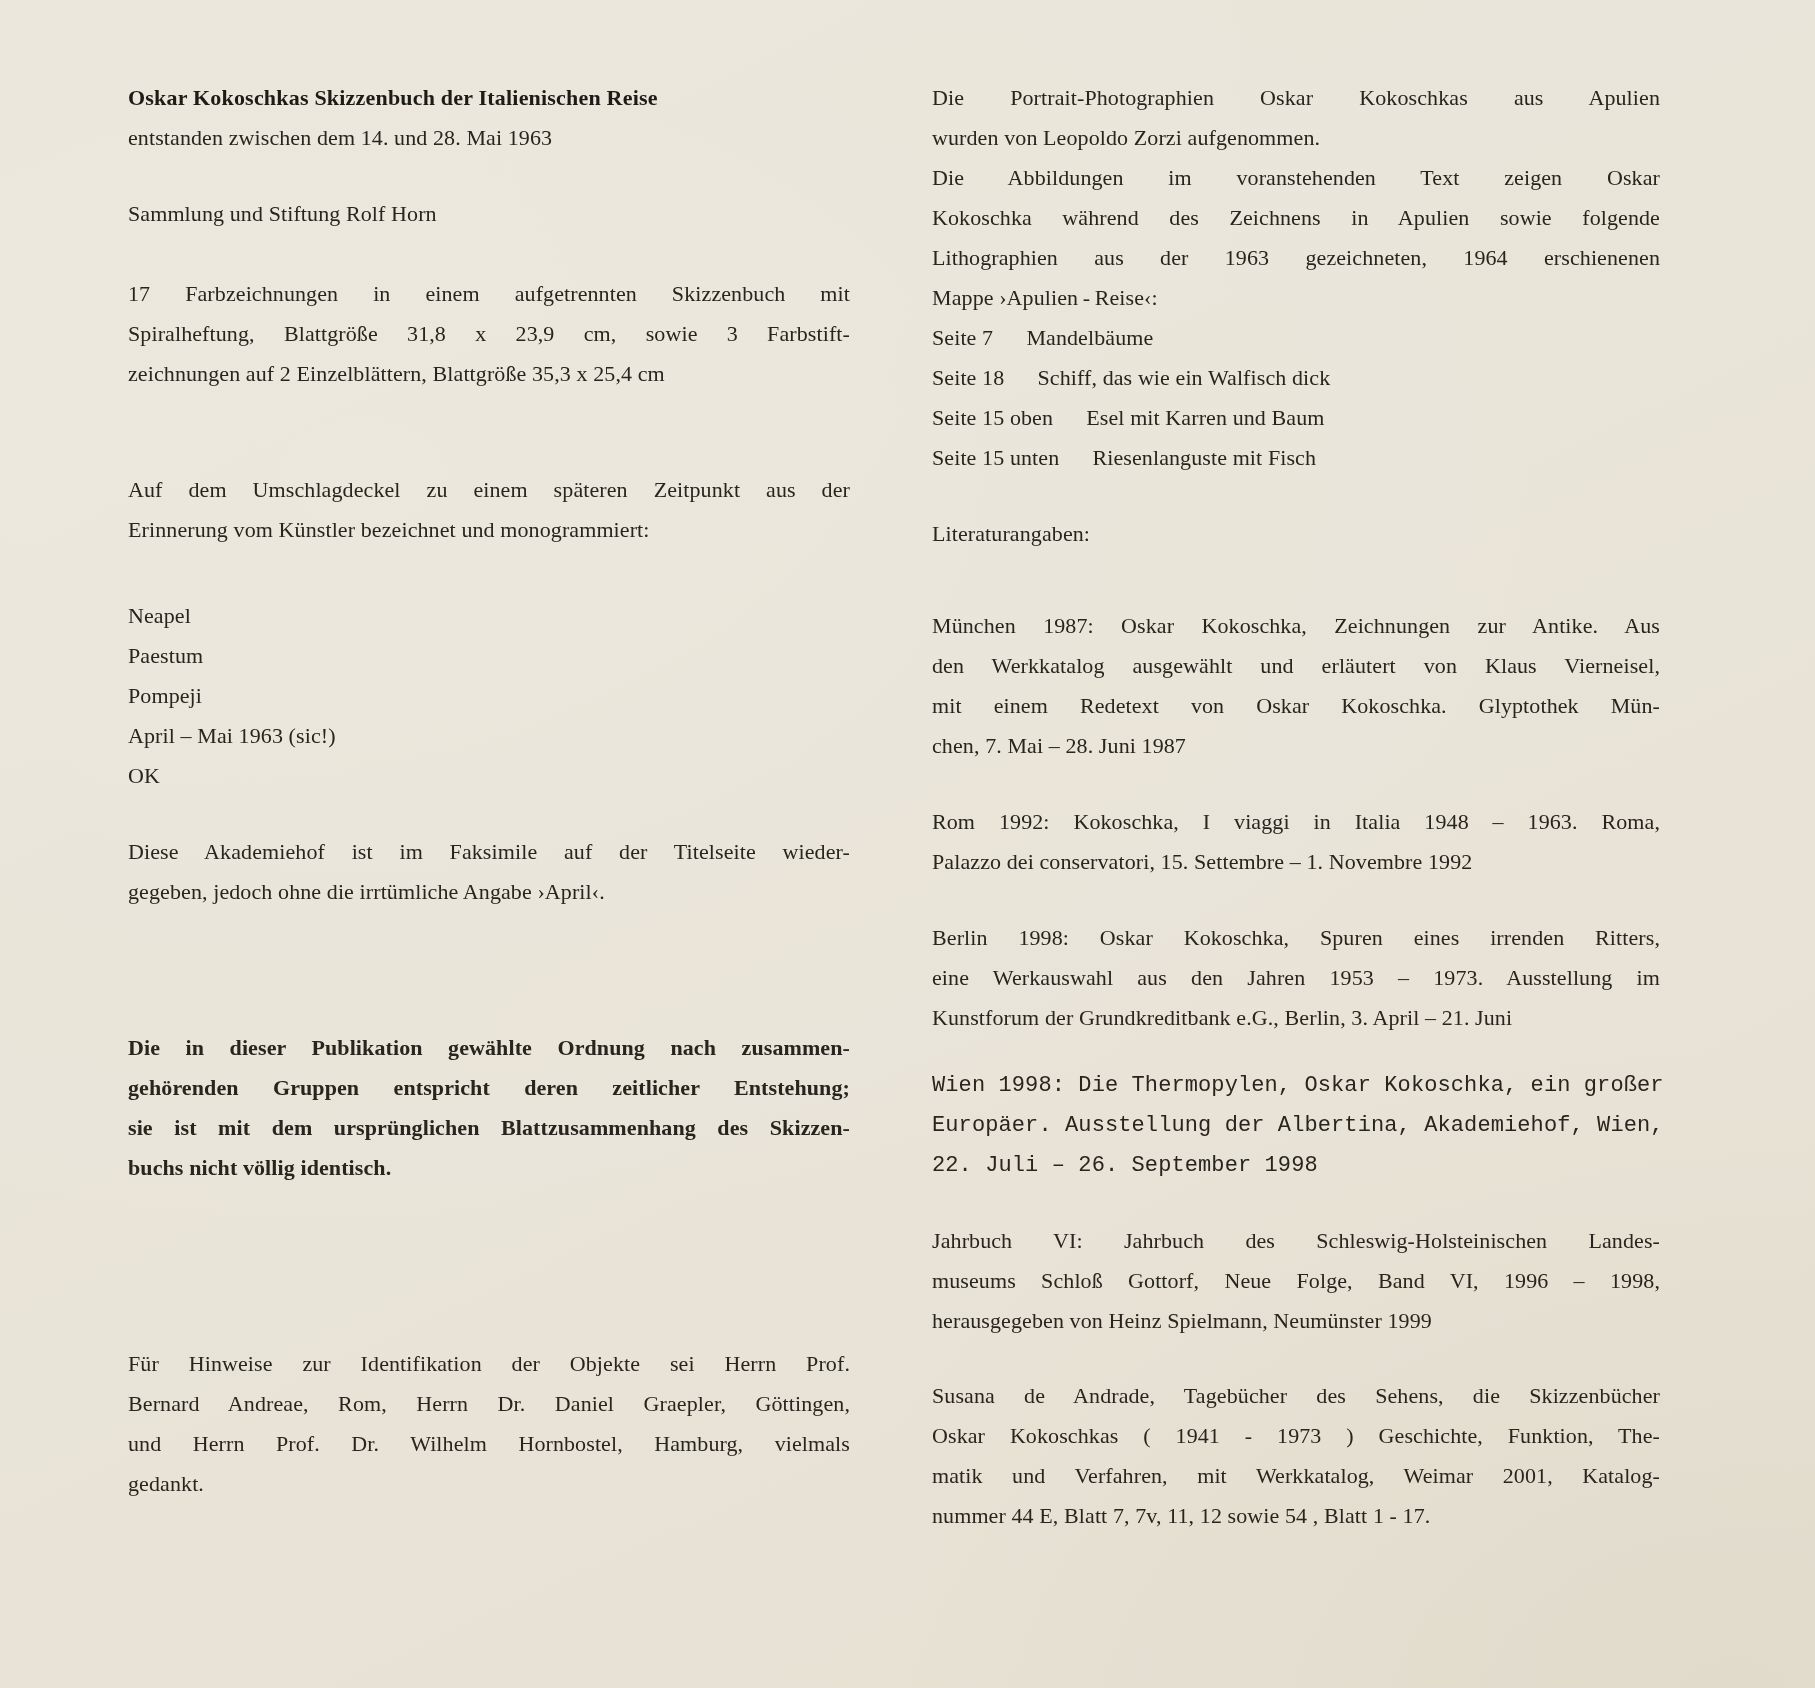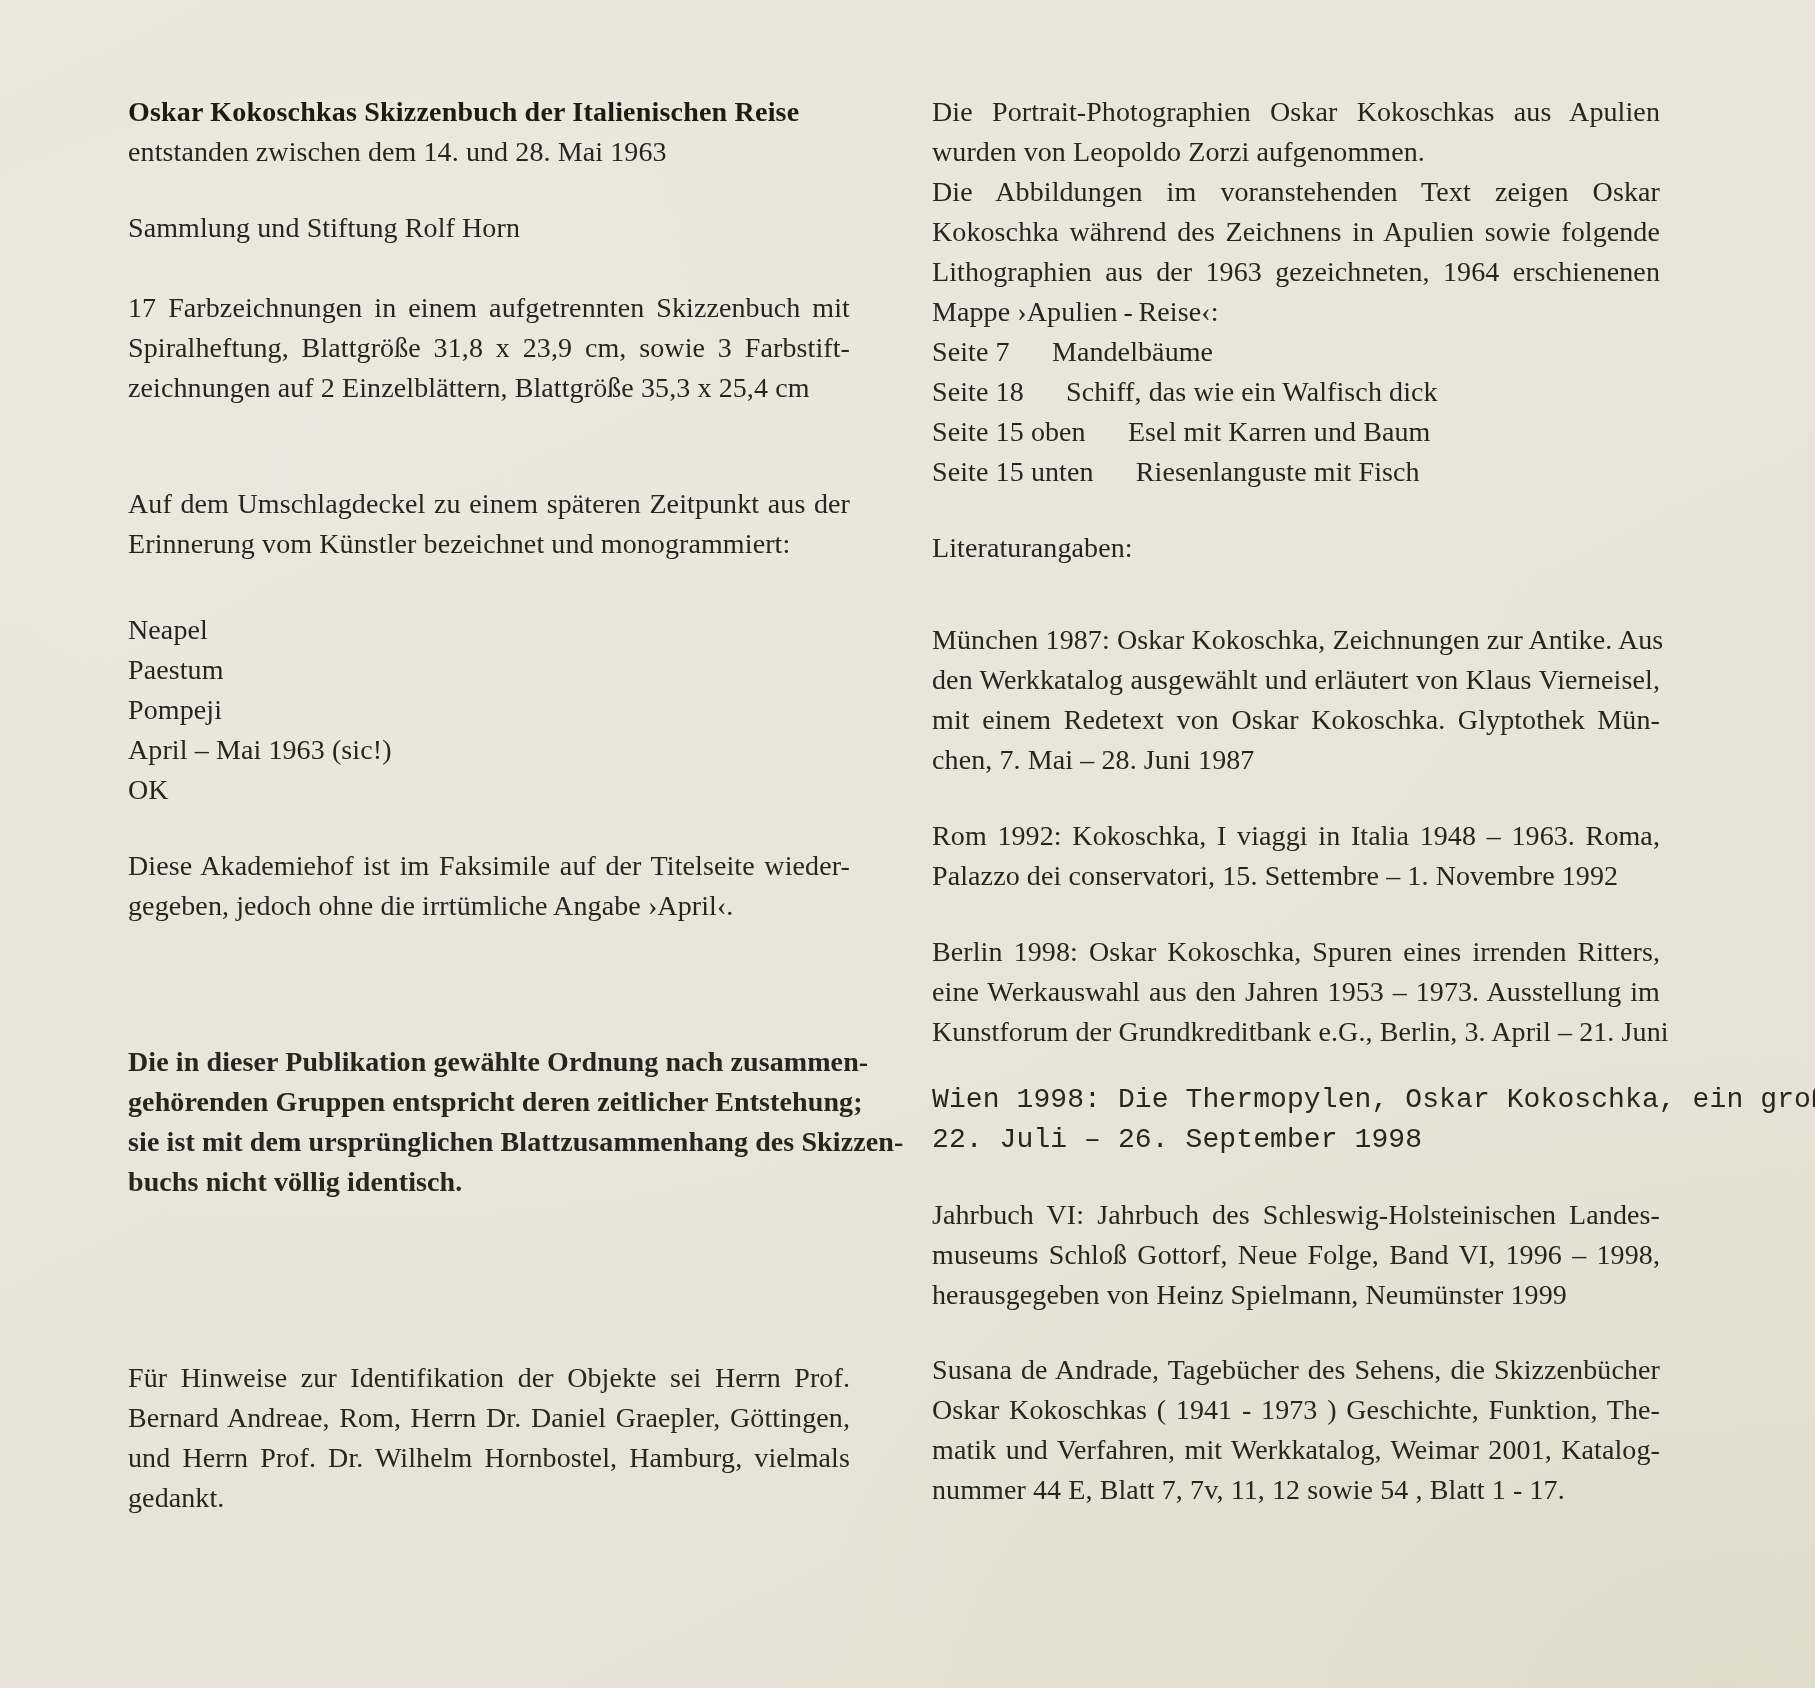--- a/index.html
+++ b/index.html
@@ -17,22 +17,22 @@
       linear-gradient(155deg, #ebe6db 0%, #e9e4d8 48%, #e6e1d3 100%);
     font-family: "Liberation Serif", "DejaVu Serif", serif;
     color: #28251e;
   }
   .page {
     position: absolute;
     inset: 0;
   }
   .col {
     position: absolute;
-    top: 92px;
-    font-size: 28px;
+    top: 78px;
+    font-size: 22px;
   }
   .col-left  { left: 128px; width: 722px; }
   .col-right { left: 932px; width: 728px; }
   .block { margin: 0; }
   .line {
     height: 40px;
     line-height: 40px;
     white-space: nowrap;
     letter-spacing: 0.1px;
   }
@@ -135,20 +135,21 @@
         <div class="line j">Rom 1992: Kokoschka, I viaggi in Italia 1948 – 1963. Roma,</div>
         <div class="line">Palazzo dei conservatori, 15. Settembre – 1. Novembre 1992</div>
       </div>
     <div class="block mt36">
         <div class="line j">Berlin 1998: Oskar Kokoschka, Spuren eines irrenden Ritters,</div>
         <div class="line j">eine Werkauswahl aus den Jahren 1953 – 1973. Ausstellung im</div>
         <div class="line">Kunstforum der Grundkreditbank e.G., Berlin, 3. April – 21. Juni</div>
       </div>
     <div class="block mt30">
         <div class="line j">Wien 1998: Die Thermopylen, Oskar Kokoschka, ein großer</div>
+        <div class="line j">Europäer. Ausstellung der Albertina, Akademiehof, Wien,</div>
         <div class="line">22. Juli – 26. September 1998</div>
       </div>
     <div class="block mt35">
         <div class="line j">Jahrbuch VI: Jahrbuch des Schleswig-Holsteinischen Landes-</div>
         <div class="line j">museums Schloß Gottorf, Neue Folge, Band VI, 1996 – 1998,</div>
         <div class="line">herausgegeben von Heinz Spielmann, Neumünster 1999</div>
       </div>
     <div class="block mt35">
         <div class="line j">Susana de Andrade, Tagebücher des Sehens, die Skizzenbücher</div>
         <div class="line j">Oskar Kokoschkas ( 1941 - 1973 ) Geschichte, Funktion, The-</div>

